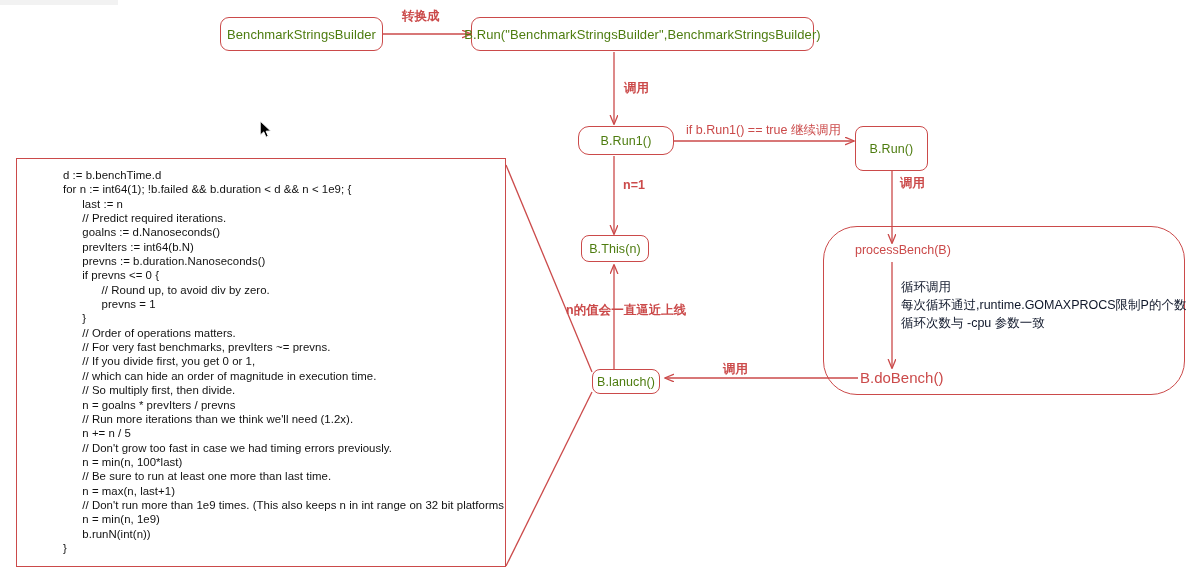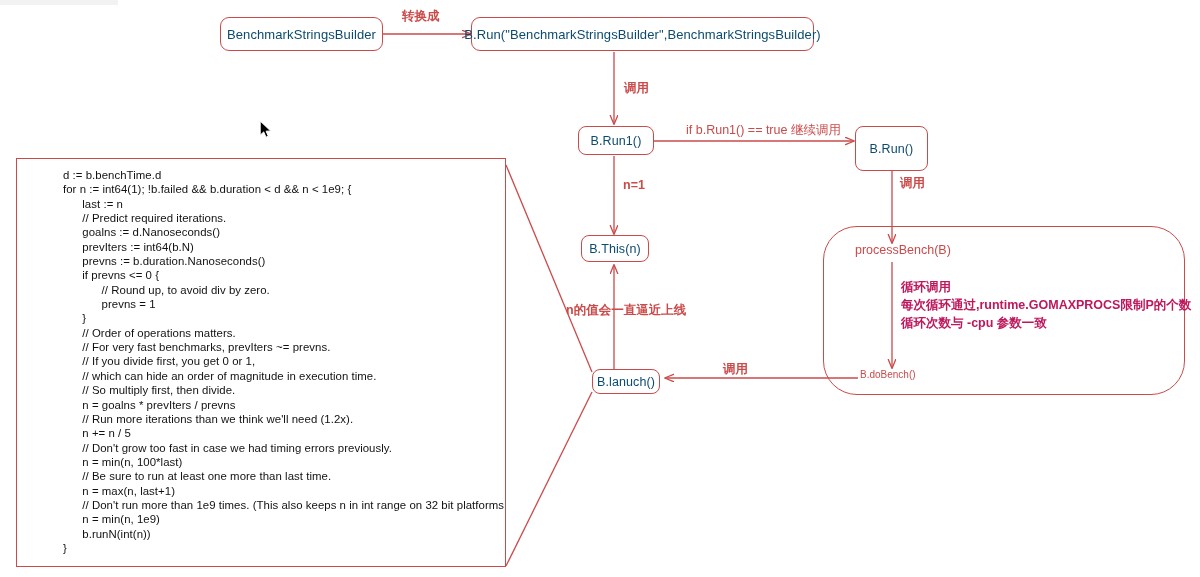--- a/index.html
+++ b/index.html
@@ -19,21 +19,21 @@
     background:#f2f2f2;
   }
 
   
   .node{
     position:absolute;
     box-sizing:border-box;
     border:1.3px solid #cb4a4a;
     border-radius:9px;
     background:#ffffff;
-    color:#0c4a6e;
+    color:#4d7c0f;
     display:flex;align-items:center;justify-content:center;
     white-space:nowrap;
     font-size:13px;
     letter-spacing:.1px;
   }
   .node.small{font-size:12.5px;border-radius:8px;}
 
   
   .rlabel{
     position:absolute;
@@ -113,21 +113,21 @@
   </svg>
 
   <div class="node" style="left:220px;top:17px;width:163px;height:34px;">
     <span>BenchmarkStringsBuilder</span>
   </div>
 
   <div class="node" style="left:471px;top:17px;width:343px;height:34px;">
     <span>B.Run("BenchmarkStringsBuilder",BenchmarkStringsBuilder)</span>
   </div>
 
-  <div class="node small" style="left:578px;top:126px;width:76px;height:29px;">
+  <div class="node small" style="left:578px;top:126px;width:96px;height:29px;border-radius:11px;">
     <span>B.Run1()</span>
   </div>
 
   <div class="node small" style="left:855px;top:126px;width:73px;height:45px;">
     <span>B.Run()</span>
   </div>
 
   <div class="node small" style="left:581px;top:235px;width:68px;height:27px;">
     <span>B.This(n)</span>
   </div>
@@ -135,21 +135,21 @@
   <div class="node small" style="left:592px;top:369px;width:68px;height:25px;">
     <span>B.lanuch()</span>
   </div>
 
   <div class="container-box" style="left:823px;top:226px;width:362px;height:169px;"></div>
 
   <div class="rlabel" style="left:855px;top:243px;font-size:12.5px;">
     <span>processBench(B)</span>
   </div>
 
-  <div class="rlabel" style="left:860px;top:369px;font-size:10px;">
+  <div class="rlabel" style="left:860px;top:369px;font-size:15px;">
     <span>B.doBench()</span>
   </div>
 
   <div class="rlabel cjk" style="left:402px;top:8px;">
     <span>转换成</span>
   </div>
 
   <div class="rlabel cjk" style="left:624px;top:80px;">
     <span>调用</span>
   </div>
@@ -167,22 +167,22 @@
   </div>
 
   <div class="rlabel cjk" style="left:566px;top:302px;">
     <span>n的值会一直逼近上线</span>
   </div>
 
   <div class="rlabel cjk" style="left:723px;top:361px;">
     <span>调用</span>
   </div>
 
-  <div style="position:absolute;left:901px;top:278px;color:#be185d;font-size:12.5px;
-              line-height:18px;font-weight:bold;white-space:nowrap;">
+  <div style="position:absolute;left:901px;top:278px;color:#0f172a;font-size:12.5px;
+              line-height:18px;font-weight:normal;white-space:nowrap;">
     <div>循环调用</div>
     <div>每次循环通过,runtime.GOMAXPROCS限制P的个数</div>
     <div>循环次数与 -cpu 参数一致</div>
   </div>
 
   <div class="code-panel" style="left:16px;top:158px;width:490px;height:409px;">
     <pre>d := b.benchTime.d
 for n := int64(1); !b.failed &amp;&amp; b.duration &lt; d &amp;&amp; n &lt; 1e9; {
       last := n
       // Predict required iterations.

